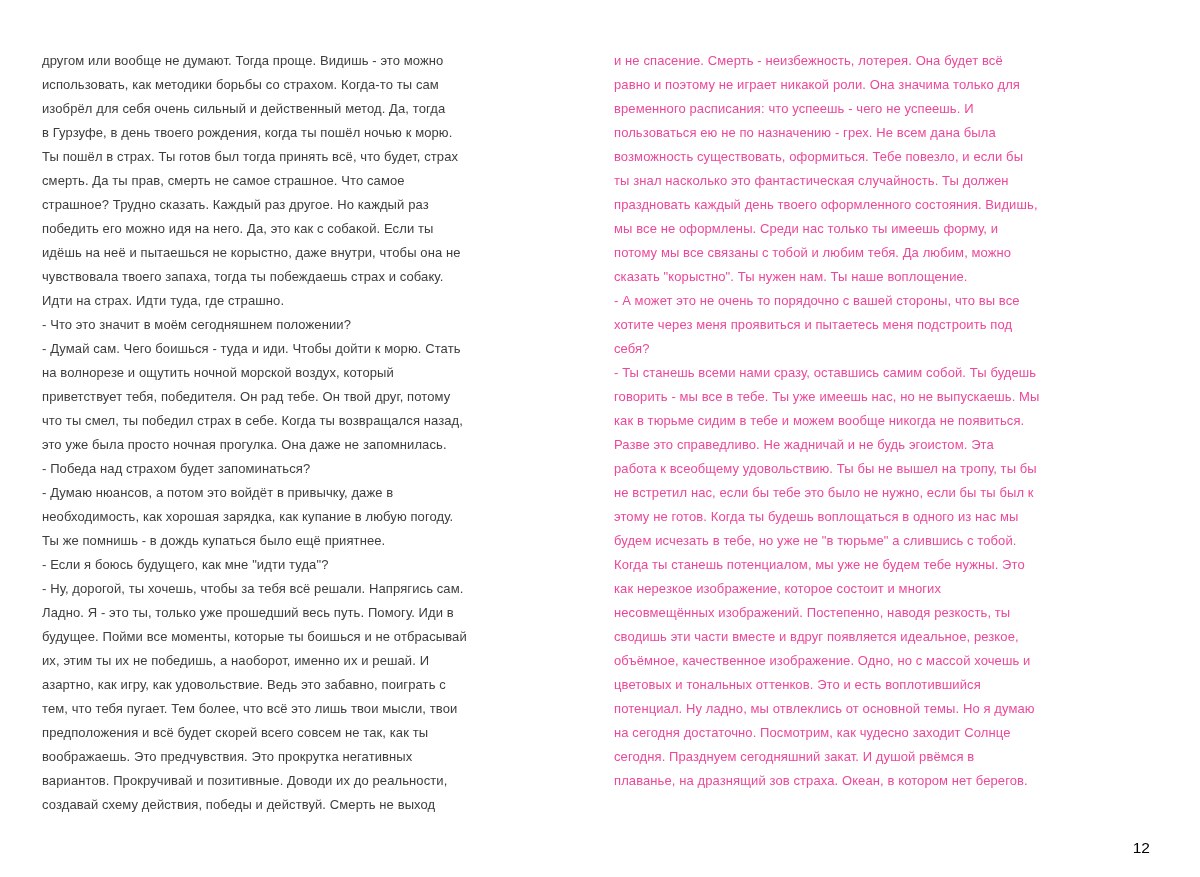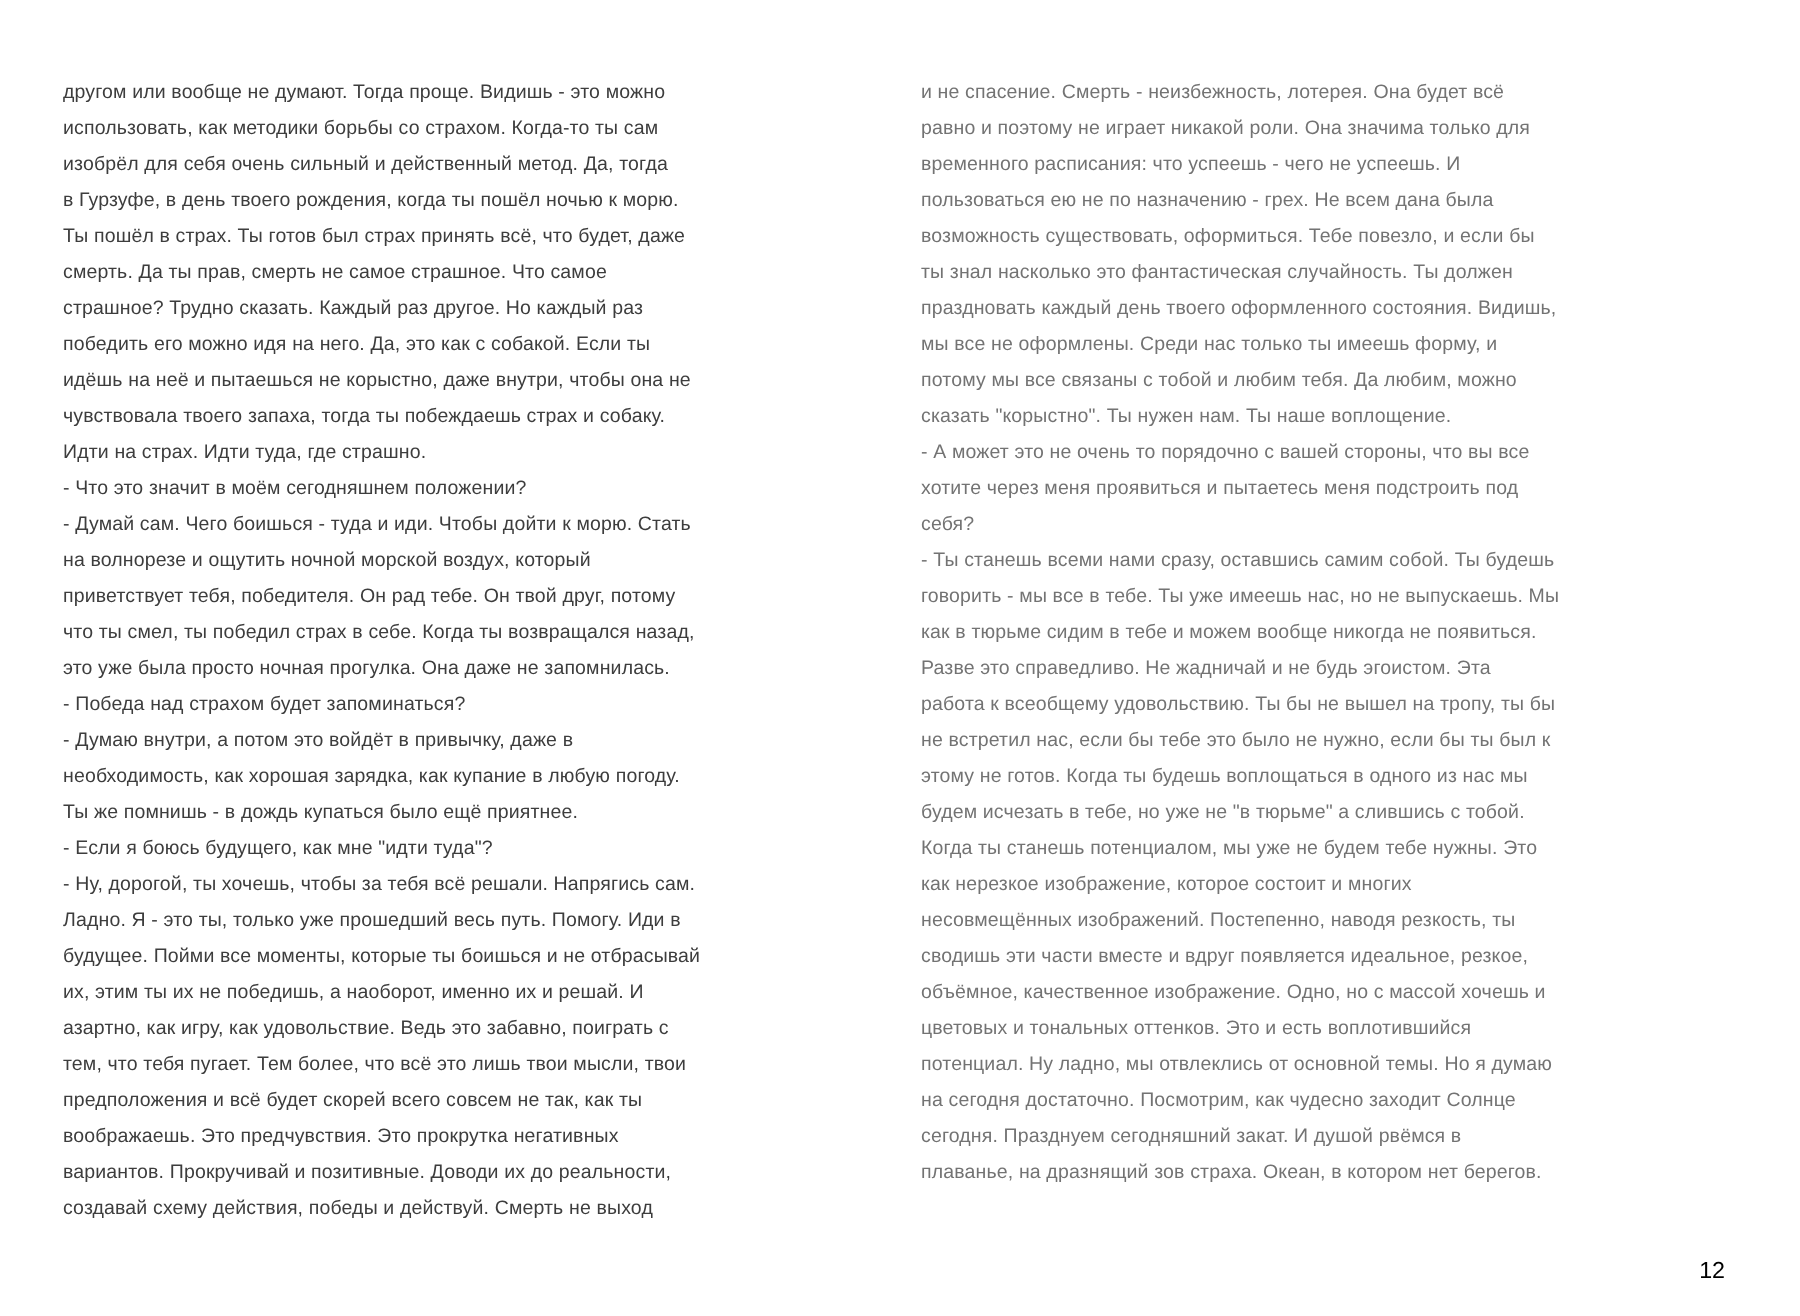--- a/index.html
+++ b/index.html
@@ -44,51 +44,51 @@
 </head>
 <body>
 
 <div class="page" style="background: rgb(255, 255, 255);">
 
   <div id="col-left" class="text-column" style="color: rgb(61, 61, 61);">
       <div class="line">другом или вообще не думают. Тогда проще. Видишь - это можно</div>
       <div class="line">использовать, как методики борьбы со страхом. Когда-то ты сам</div>
       <div class="line">изобрёл для себя очень сильный и действенный метод. Да, тогда</div>
       <div class="line">в Гурзуфе, в день твоего рождения, когда ты пошёл ночью к морю.</div>
-      <div class="line">Ты пошёл в страх. Ты готов был страх принять всё, что будет, даже</div>
+      <div class="line">Ты пошёл в страх. Ты готов был тогда принять всё, что будет, страх</div>
       <div class="line">смерть. Да ты прав, смерть не самое страшное. Что самое</div>
       <div class="line">страшное? Трудно сказать. Каждый раз другое. Но каждый раз</div>
       <div class="line">победить его можно идя на него. Да, это как с собакой. Если ты</div>
       <div class="line">идёшь на неё и пытаешься не корыстно, даже внутри, чтобы она не</div>
       <div class="line">чувствовала твоего запаха, тогда ты побеждаешь страх и собаку.</div>
       <div class="line">Идти на страх. Идти туда, где страшно.</div>
       <div class="line">- Что это значит в моём сегодняшнем положении?</div>
       <div class="line">- Думай сам. Чего боишься - туда и иди. Чтобы дойти к морю. Стать</div>
       <div class="line">на волнорезе и ощутить ночной морской воздух, который</div>
       <div class="line">приветствует тебя, победителя. Он рад тебе. Он твой друг, потому</div>
       <div class="line">что ты смел, ты победил страх в себе. Когда ты возвращался назад,</div>
       <div class="line">это уже была просто ночная прогулка. Она даже не запомнилась.</div>
       <div class="line">- Победа над страхом будет запоминаться?</div>
-      <div class="line">- Думаю внутри, а потом это войдёт в привычку, даже в</div>
+      <div class="line">- Думаю нюансов, а потом это войдёт в привычку, даже в</div>
       <div class="line">необходимость, как хорошая зарядка, как купание в любую погоду.</div>
       <div class="line">Ты же помнишь - в дождь купаться было ещё приятнее.</div>
       <div class="line">- Если я боюсь будущего, как мне "идти туда"?</div>
       <div class="line">- Ну, дорогой, ты хочешь, чтобы за тебя всё решали. Напрягись сам.</div>
       <div class="line">Ладно. Я - это ты, только уже прошедший весь путь. Помогу. Иди в</div>
       <div class="line">будущее. Пойми все моменты, которые ты боишься и не отбрасывай</div>
       <div class="line">их, этим ты их не победишь, а наоборот, именно их и решай. И</div>
       <div class="line">азартно, как игру, как удовольствие. Ведь это забавно, поиграть с</div>
       <div class="line">тем, что тебя пугает. Тем более, что всё это лишь твои мысли, твои</div>
       <div class="line">предположения и всё будет скорей всего совсем не так, как ты</div>
       <div class="line">воображаешь. Это предчувствия. Это прокрутка негативных</div>
       <div class="line">вариантов. Прокручивай и позитивные. Доводи их до реальности,</div>
       <div class="line">создавай схему действия, победы и действуй. Смерть не выход</div>
     </div>
 
-  <div id="col-right" class="text-column" style="color: #737373;">
+  <div id="col-right" class="text-column" style="color: #ec4899;">
       <div class="line">и не спасение. Смерть - неизбежность, лотерея. Она будет всё</div>
       <div class="line">равно и поэтому не играет никакой роли. Она значима только для</div>
       <div class="line">временного расписания: что успеешь - чего не успеешь. И</div>
       <div class="line">пользоваться ею не по назначению - грех. Не всем дана была</div>
       <div class="line">возможность существовать, оформиться. Тебе повезло, и если бы</div>
       <div class="line">ты знал насколько это фантастическая случайность. Ты должен</div>
       <div class="line">праздновать каждый день твоего оформленного состояния. Видишь,</div>
       <div class="line">мы все не оформлены. Среди нас только ты имеешь форму, и</div>
       <div class="line">потому мы все связаны с тобой и любим тебя. Да любим, можно</div>
       <div class="line">сказать "корыстно". Ты нужен нам. Ты наше воплощение.</div>

